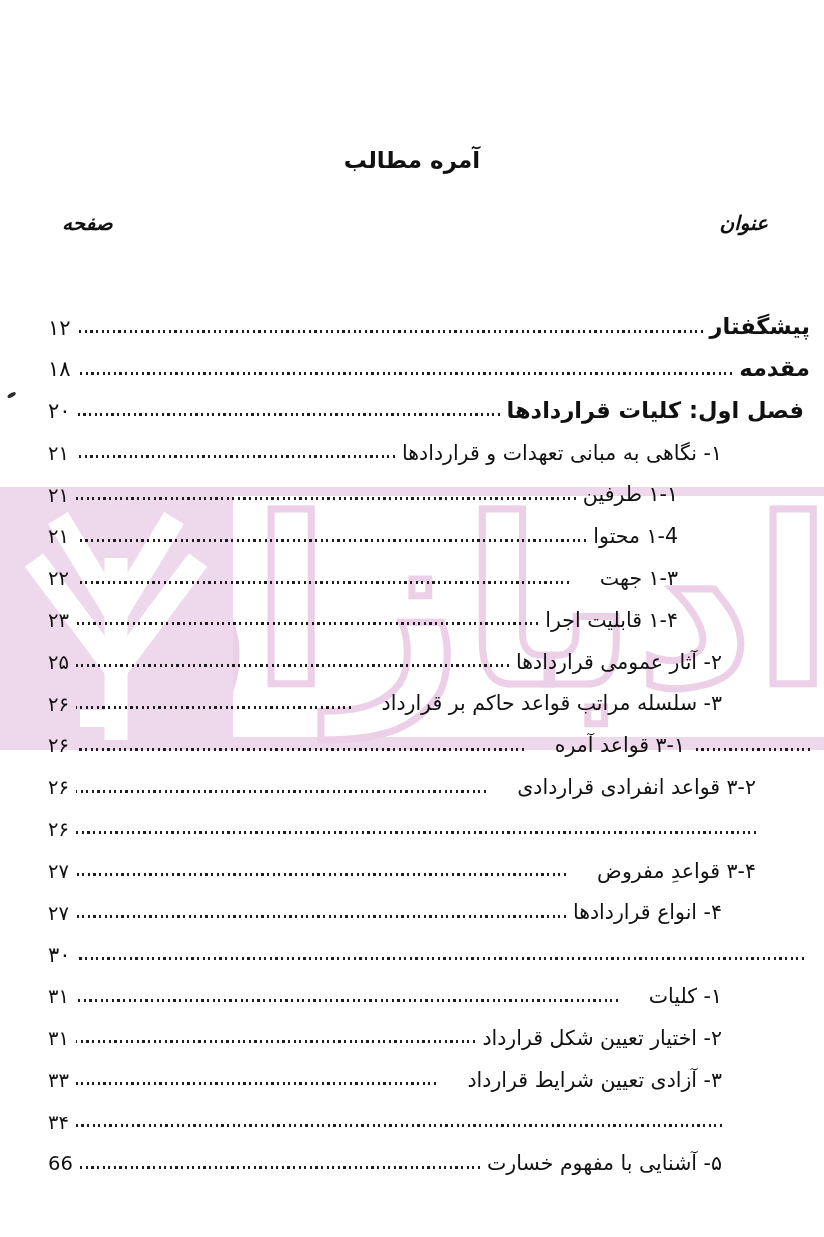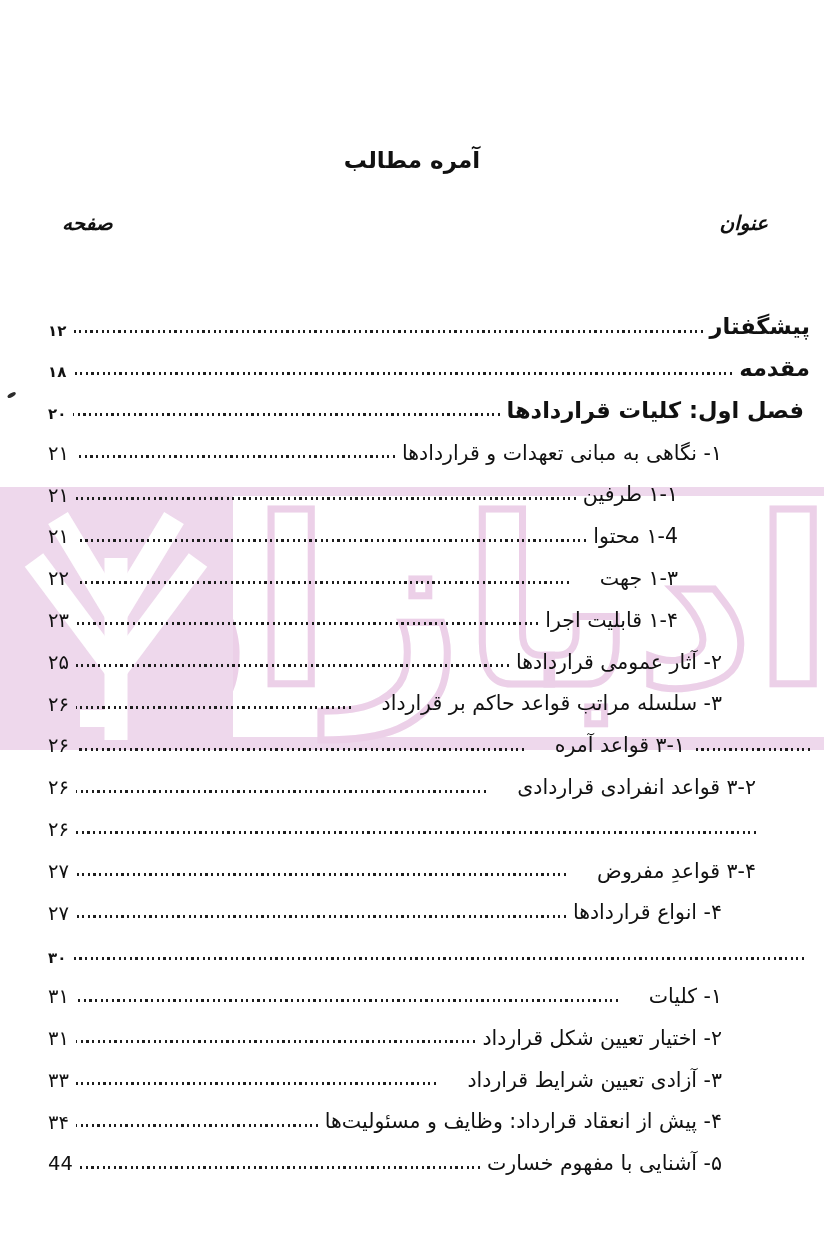--- a/index.html
+++ b/index.html
@@ -23,21 +23,21 @@
   }
   .toc{position:absolute;top:300px;right:14px;left:48px;}
   .row{display:flex;align-items:flex-end;height:41.8px;gap:7px;}
   .row .t{
     font-size:20.5px;line-height:1.15;white-space:nowrap;
     padding-bottom:2px;
     margin-top:33px;
   }
   .row .p{font-size:19.5px;line-height:1.15;padding-bottom:2px;}
   .row.bold .t{font-size:22.5px;font-weight:bold;}
-  .row.bold .p{font-size:15px;font-weight:bold;}
+  .row.bold .p{font-size:21px;font-weight:normal;}
   .row .dots,.row .trail{
     height:3px;margin-bottom:9px;
     background:repeating-linear-gradient(to left,#1d1d1d 0 2.2px,transparent 2.2px 5.6px);
   }
   .row .dots{flex:1;}
   .row .trail{display:none;width:118px;flex:0 0 auto;}
   .row.special .trail{display:block;}
   
   .row.top{padding-right:0;}
   .row.chapter{padding-right:6px;}
@@ -194,28 +194,27 @@
     <span class="p">۳۱</span>
   </div>
         <div class="row main gap">
 
     <span class="t">۳- آزادی تعیین شرایط قرارداد</span>
     <span class="dots"></span>
     <span class="p">۳۳</span>
   </div>
         <div class="row main">
 
-    <span class="t">۴- پیش از انعقاد قرارداد: وظایف و مسئولیت‌ها</span>
     <span class="dots"></span>
     <span class="p">۳۴</span>
   </div>
         <div class="row main">
 
     <span class="t">۵- آشنایی با مفهوم خسارت</span>
     <span class="dots"></span>
-    <span class="p">44</span>
+    <span class="p">66</span>
   </div>
       </div>
 
     <div class="stray"></div>
   </div>
 
 </div>
 
 </body></html>

